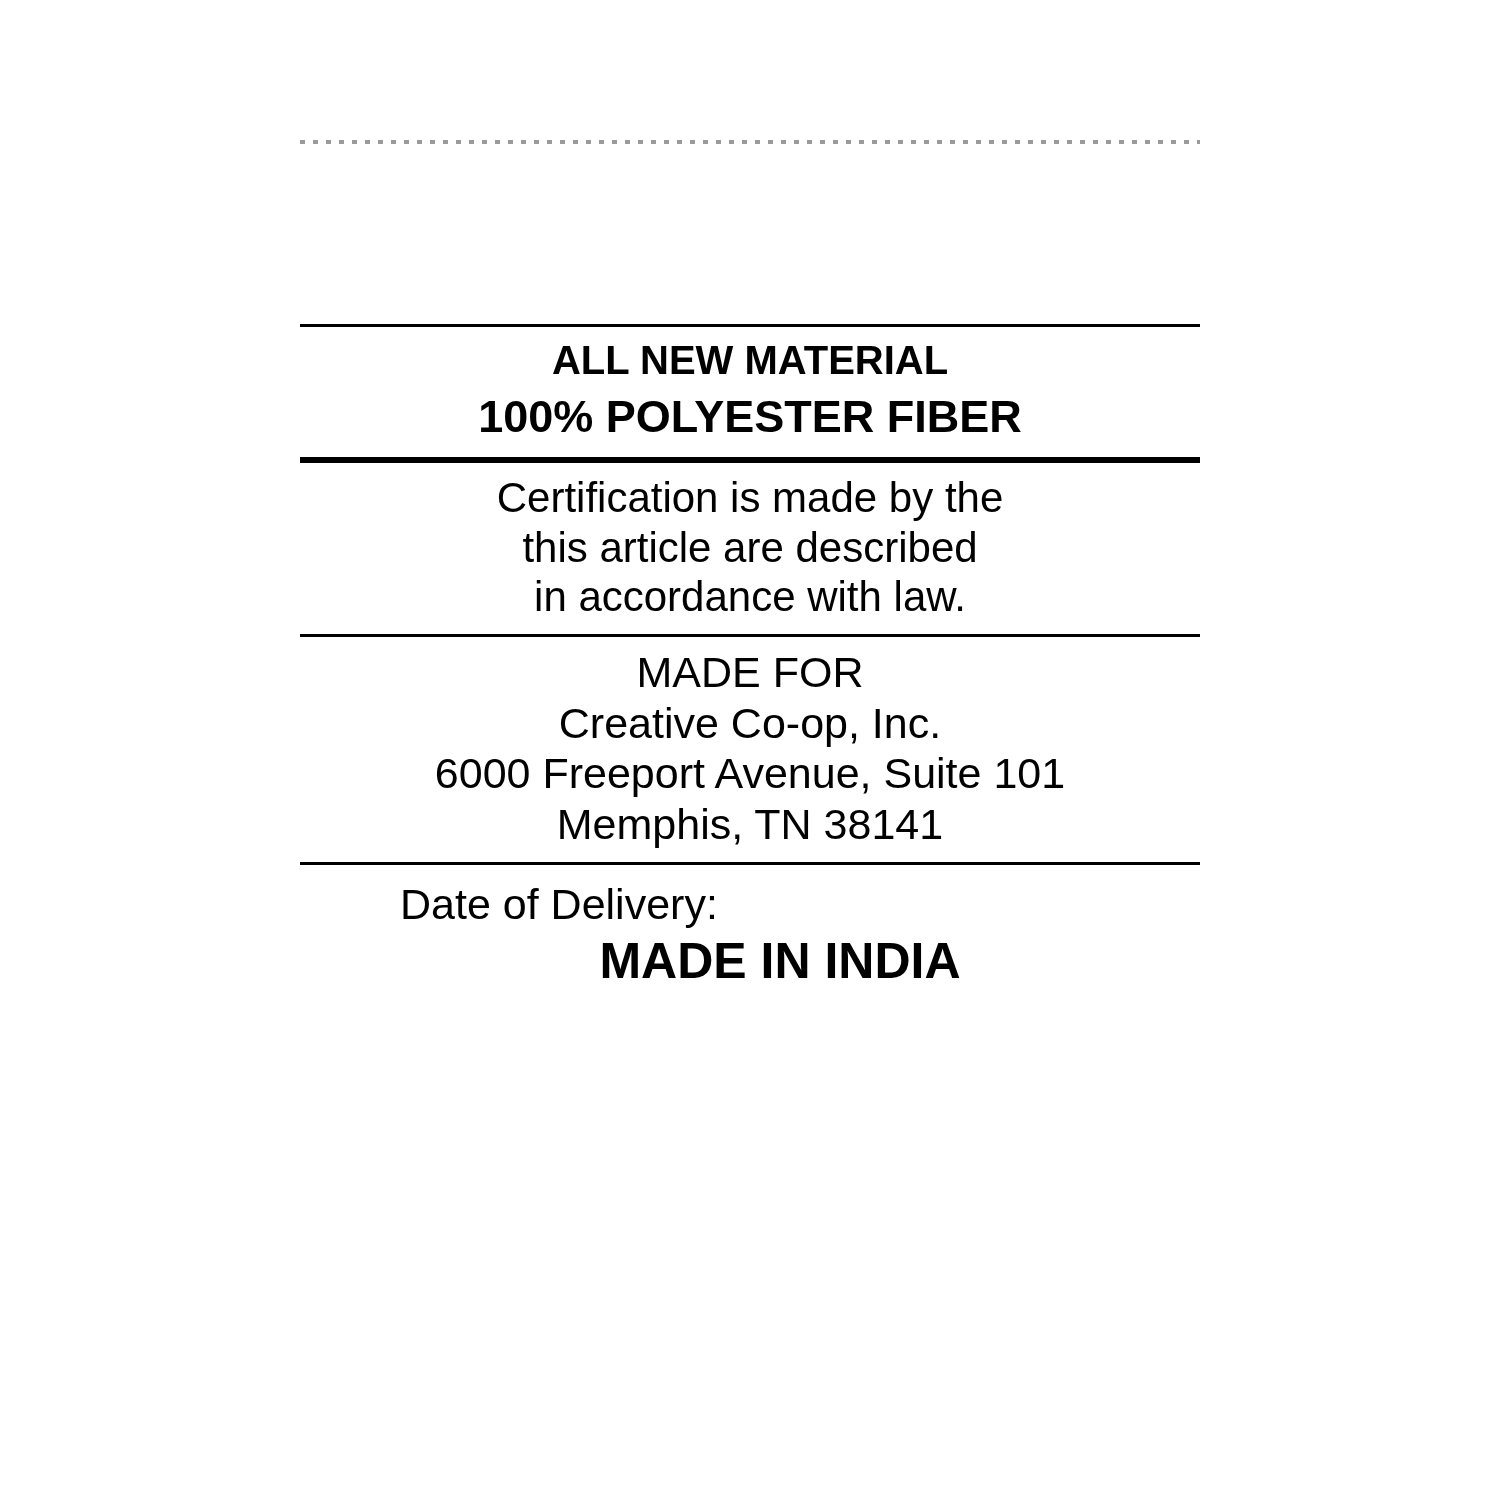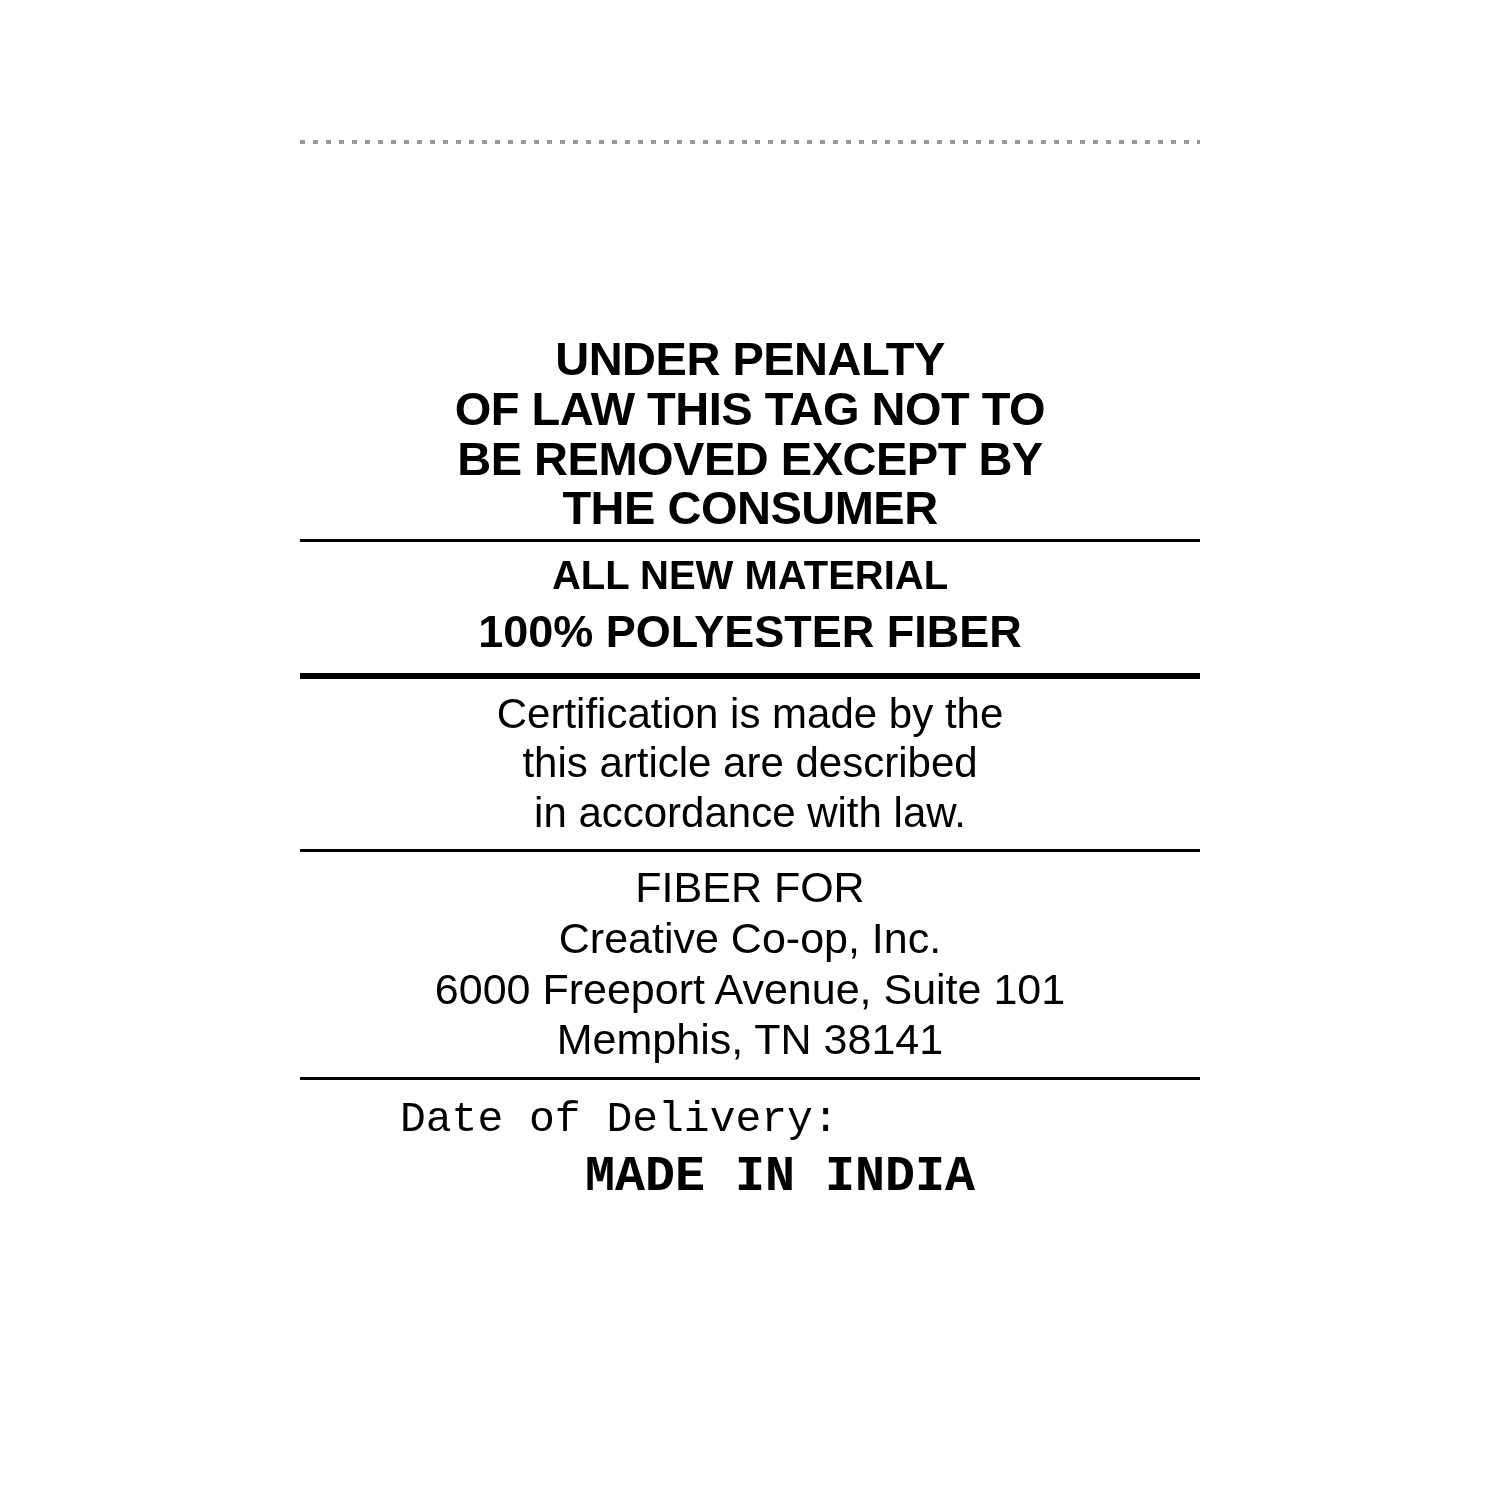--- a/index.html
+++ b/index.html
@@ -99,21 +99,20 @@
   }
   .madefor .line {
     font-weight: normal;
     font-size: 43px;
     line-height: 1.18;
   }
 
   .delivery {
     text-align: left;
     padding: 14px 0 0 100px;
-    font-family: Liberation Mono, monospace;
   }
   .delivery .dd {
     font-weight: normal;
     font-size: 43px;
     line-height: 1.2;
     display: block;
   }
   .delivery .made-in {
     display: block;
     font-weight: bold;
@@ -124,26 +123,20 @@
     margin-left: -40px;
   }
 </style>
 </head>
 <body>
 
 <div class="tag">
 
   <div class="perforation"></div>
 
-  <div class="block penalty">
-    <span class="line">UNDER PENALTY</span>
-    <span class="line">OF LAW THIS TAG NOT TO</span>
-    <span class="line">BE REMOVED EXCEPT BY</span>
-    <span class="line">THE CONSUMER</span>
-  </div>
 
   <div class="rule"></div>
 
   <div class="block material">
     <span class="line big">ALL NEW MATERIAL</span>
     <span class="line fiber">100% POLYESTER FIBER</span>
   </div>
 
   <div class="rule"></div>
 
@@ -152,21 +145,21 @@
 
   <div class="block cert">
     <span class="line">Certification is made by the</span>
     <span class="line">this article are described</span>
     <span class="line">in accordance with law.</span>
   </div>
 
   <div class="rule"></div>
 
   <div class="block madefor">
-    <span class="line head">FIBER FOR</span>
+    <span class="line head">MADE FOR</span>
     <span class="line">Creative Co-op, Inc.</span>
     <span class="line">6000 Freeport Avenue, Suite 101</span>
     <span class="line">Memphis, TN 38141</span>
   </div>
 
   <div class="rule"></div>
 
   <div class="delivery">
     <span class="dd">Date of Delivery:</span>
     <span class="made-in">MADE IN INDIA</span>

